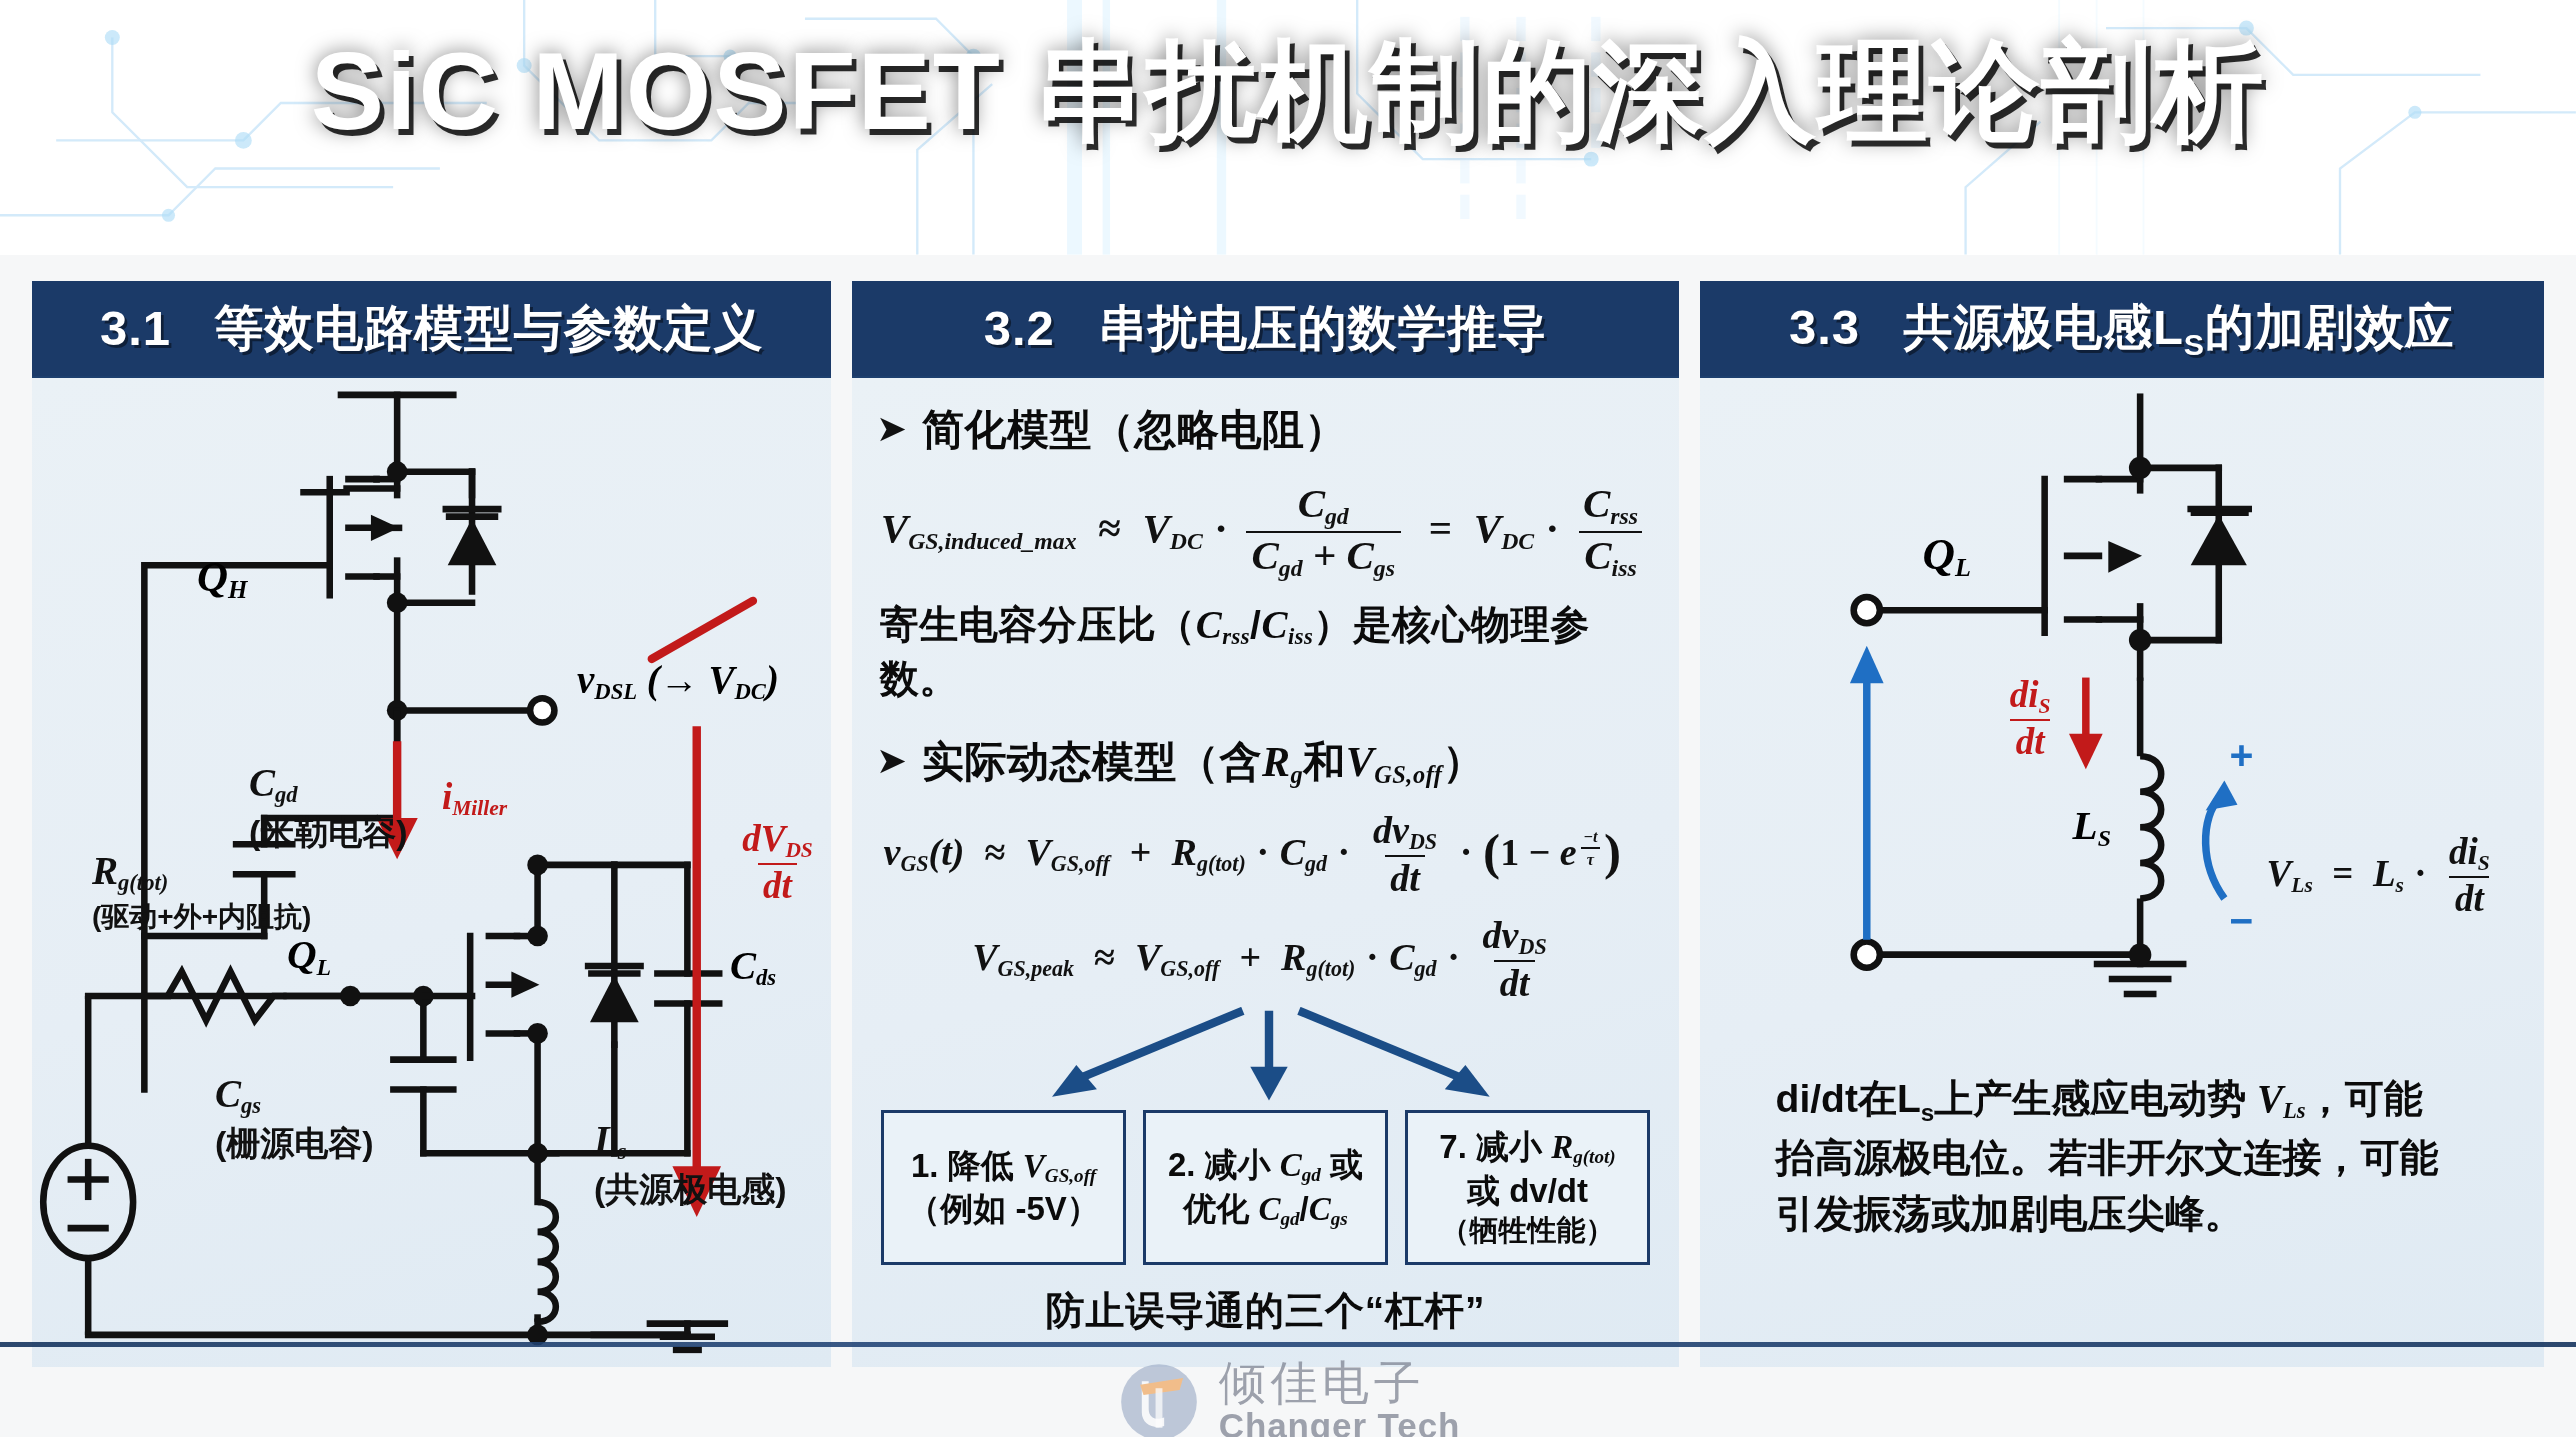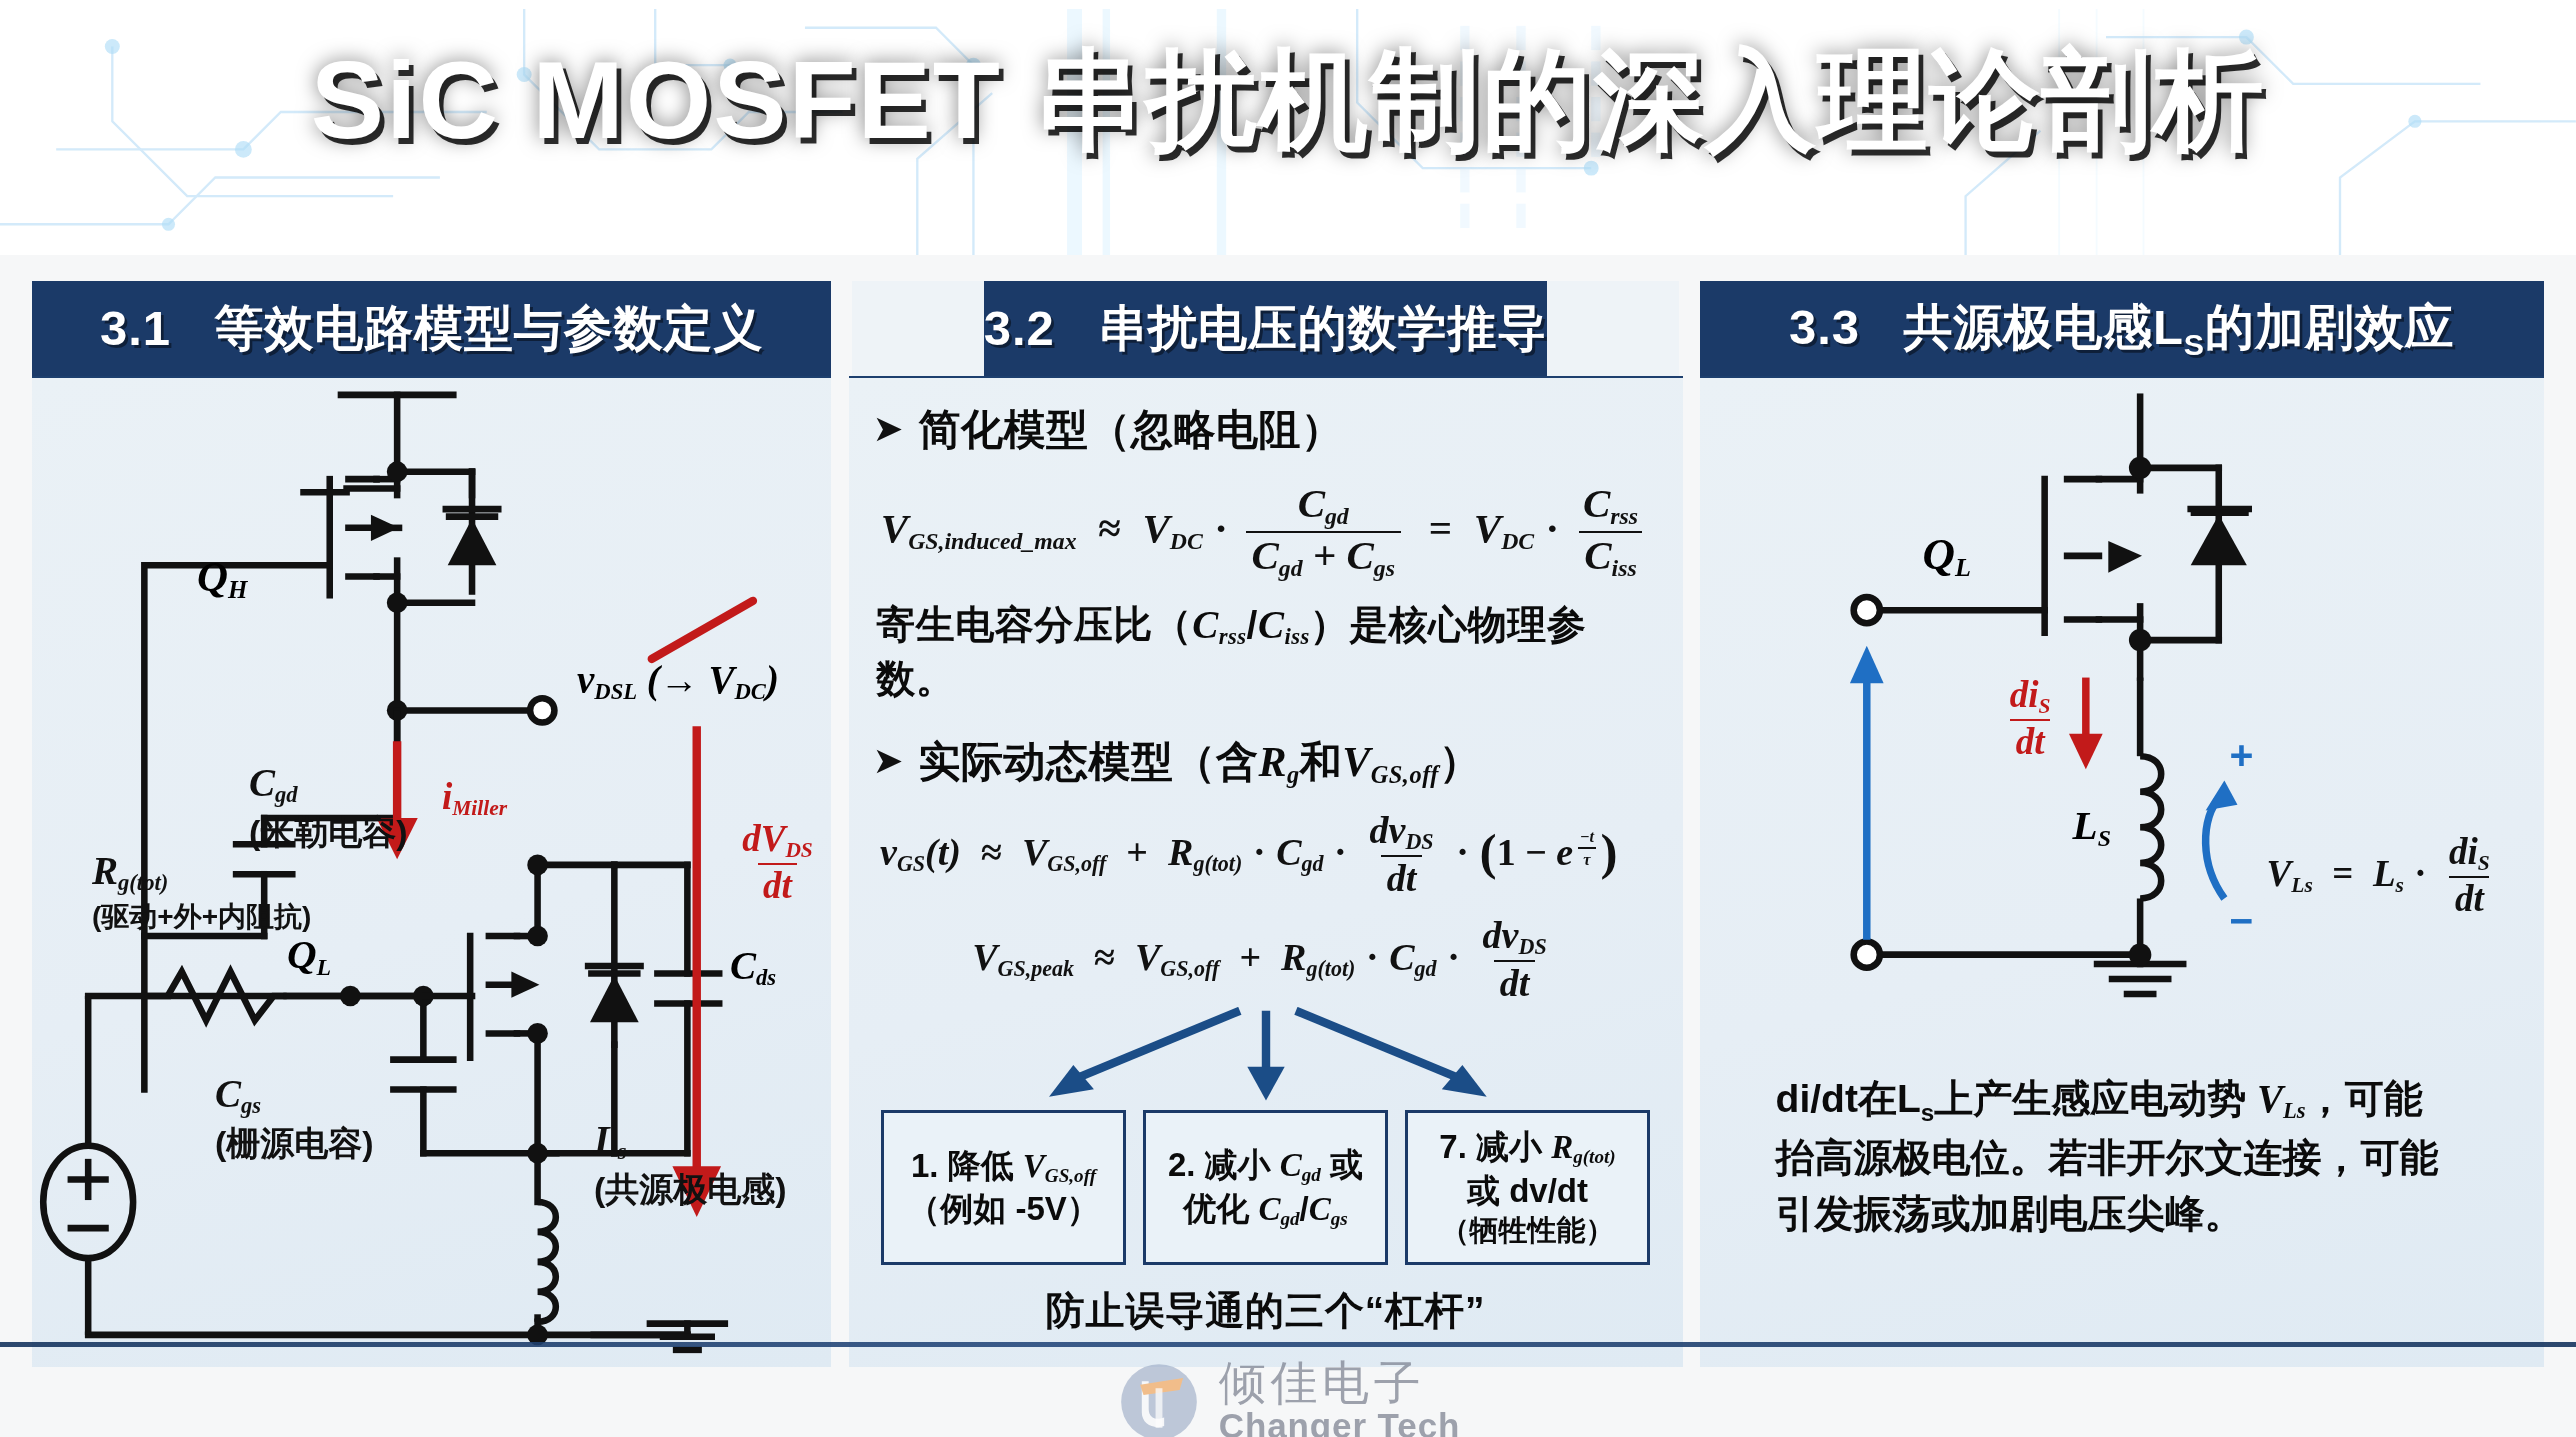--- a/index.html
+++ b/index.html
@@ -7,21 +7,21 @@
   body {
     font-family: "Liberation Sans", sans-serif;
     background: #ffffff;
     overflow: hidden;
     position: relative;
   }
 
   
   .header {
     position: absolute;
-    left: 0; top: 9px;
+    left: 0; top: 0;
     width: 2576px; height: 255px;
     background:
       radial-gradient(ellipse 842px 374px at 52% 40%, rgba(30,120,200,0.55) 0%, rgba(12,52,110,0) 70%),
       linear-gradient(100deg, #0a1f48 0%, #0f3570 22%, #14508f 45%, #10archive 46%, #0e3f7c 62%, #0b2a5c 82%, #081b3d 100%);
     overflow: hidden;
   }
   .hdr-circuit {
     position: absolute; inset: 0;
     opacity: 0.55;
   }
@@ -59,21 +59,21 @@
   }
   .panel {
     background: #eef3f7;
     border: 2.8px solid #1d3f६e;
     border-color: #1d3f6e;
     display: flex;
     flex-direction: column;
     position: relative;
   }
   .panel-1 { width: 906px; }
-  .panel-2 { width: 827px; align-items: center; }
+  .panel-2 { width: 827px; }
   .panel-3 { width: 957px; border-radius: 25px; }
 
   .panel-head {
     background: #1b3a68;
     height: 95px;
     display: flex;
     align-items: center;
     justify-content: center;
     flex: none;
   }

